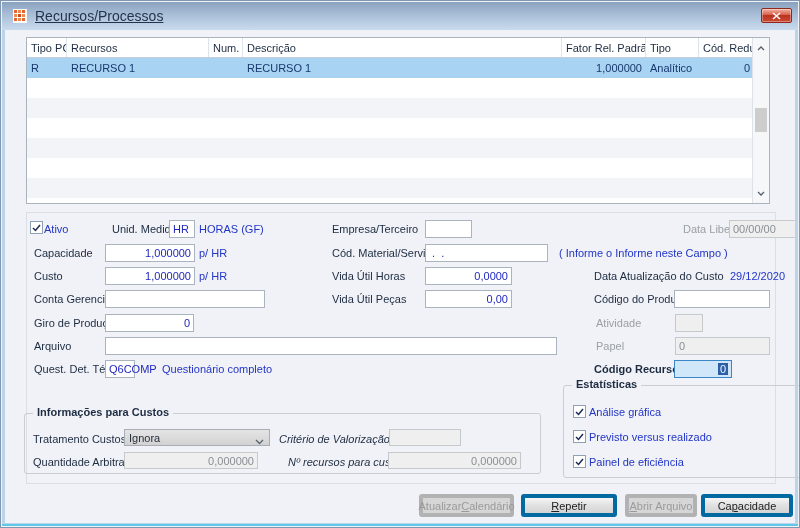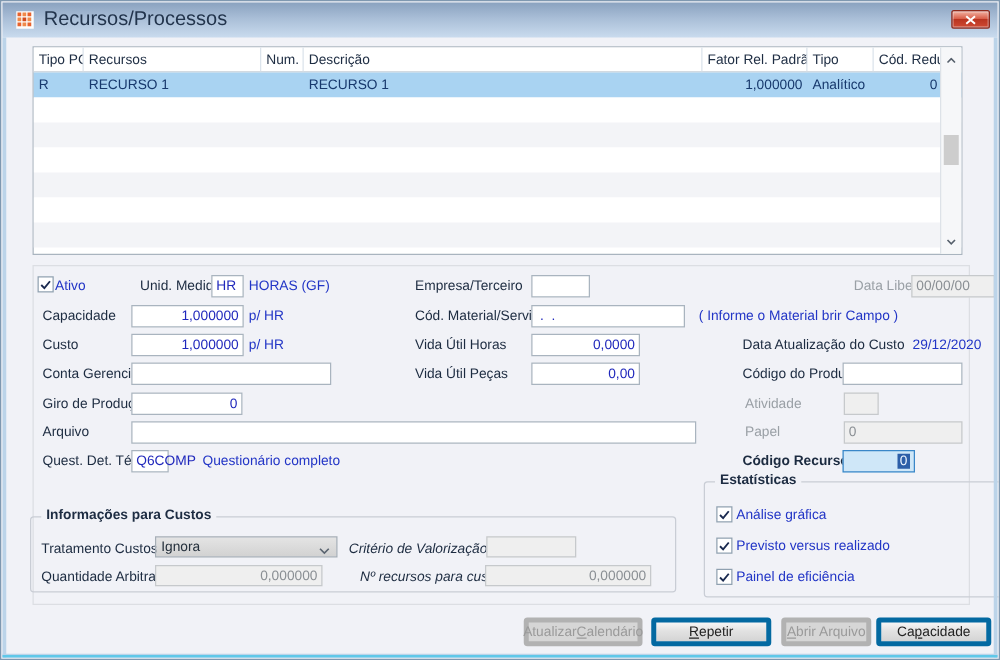--- a/index.html
+++ b/index.html
@@ -13,21 +13,21 @@
     overflow:hidden;
   }
   .frame-inner{position:absolute;left:1px;right:1px;top:29px;bottom:1px;
     border:3px solid #bcd4e9;border-top:none;pointer-events:none;z-index:50;}
   .bottom-glow{position:absolute;left:1px;right:1px;bottom:1px;height:2px;background:#5fc8e9;z-index:51;}
   
   .titlebar{position:absolute;left:1px;top:1px;right:1px;height:28px;
     background:linear-gradient(180deg,#8aa2bf 0%,#a9bed7 45%,#c9dbee 100%);
     display:flex;align-items:center;padding:0 6px;}
   .app-icon{width:16px;height:16px;margin-left:4px;margin-right:7px;display:inline-block;}
-  .title-text{font-size:16px;color:#22344c;}
+  .title-text{font-size:14px;color:#22344c;text-decoration:underline;}
   .close-btn{position:absolute;right:6px;top:6px;width:31px;height:15px;
     background:linear-gradient(180deg,#f2b4a4 0%,#d9604a 45%,#b93420 50%,#cf4a33 100%);
     border:1px solid #8e2a1c;border-radius:2px;
     display:flex;align-items:center;justify-content:center;
     box-shadow:inset 0 0 0 1px rgba(255,255,255,.35);}
   
   .table-panel{position:absolute;left:25px;top:36px;width:744px;height:167px;
     background:#fff;border:1px solid #a9b4bf;}
   .thead{display:flex;height:20px;border-bottom:1px solid #c5ced8;background:#fff;}
   .th{display:flex;align-items:center;padding:0 4px;border-right:1px solid #dce4ec;
@@ -157,21 +157,21 @@
     <span class="lbl" style="left:305px;top:10px;">Empresa/Terceiro</span>
     <div class="fld" style="left:398px;top:7px;width:47px;"></div>
     <span class="lbl dis" style="left:656px;top:10px;">Data Liberação</span>
     <div class="fld dis" style="left:702px;top:7px;width:67px;">00/00/00</div>
 
     <span class="lbl" style="left:7px;top:34px;">Capacidade</span>
     <div class="fld num" style="left:78px;top:31px;width:90px;">1,000000</div>
     <span class="lbl blue" style="left:172px;top:34px;">p/ HR</span>
     <span class="lbl" style="left:305px;top:34px;">Cód. Material/Serviço</span>
     <div class="fld" style="left:398px;top:31px;width:123px;"> .  .</div>
-    <span class="lbl blue" style="left:532px;top:34px;">( Informe o Material brir Campo )</span>
+    <span class="lbl blue" style="left:532px;top:34px;">( Informe o Informe neste Campo )</span>
 
     <span class="lbl" style="left:7px;top:57px;">Custo</span>
     <div class="fld num" style="left:78px;top:54px;width:90px;">1,000000</div>
     <span class="lbl blue" style="left:172px;top:57px;">p/ HR</span>
     <span class="lbl" style="left:305px;top:57px;">Vida Útil Horas</span>
     <div class="fld num" style="left:398px;top:54px;width:87px;">0,0000</div>
     <span class="lbl" style="left:567px;top:57px;">Data Atualização do Custo</span>
     <span class="lbl blue" style="left:703px;top:57px;">29/12/2020</span>
 
     <span class="lbl" style="left:7px;top:80px;">Conta Gerencial</span>

